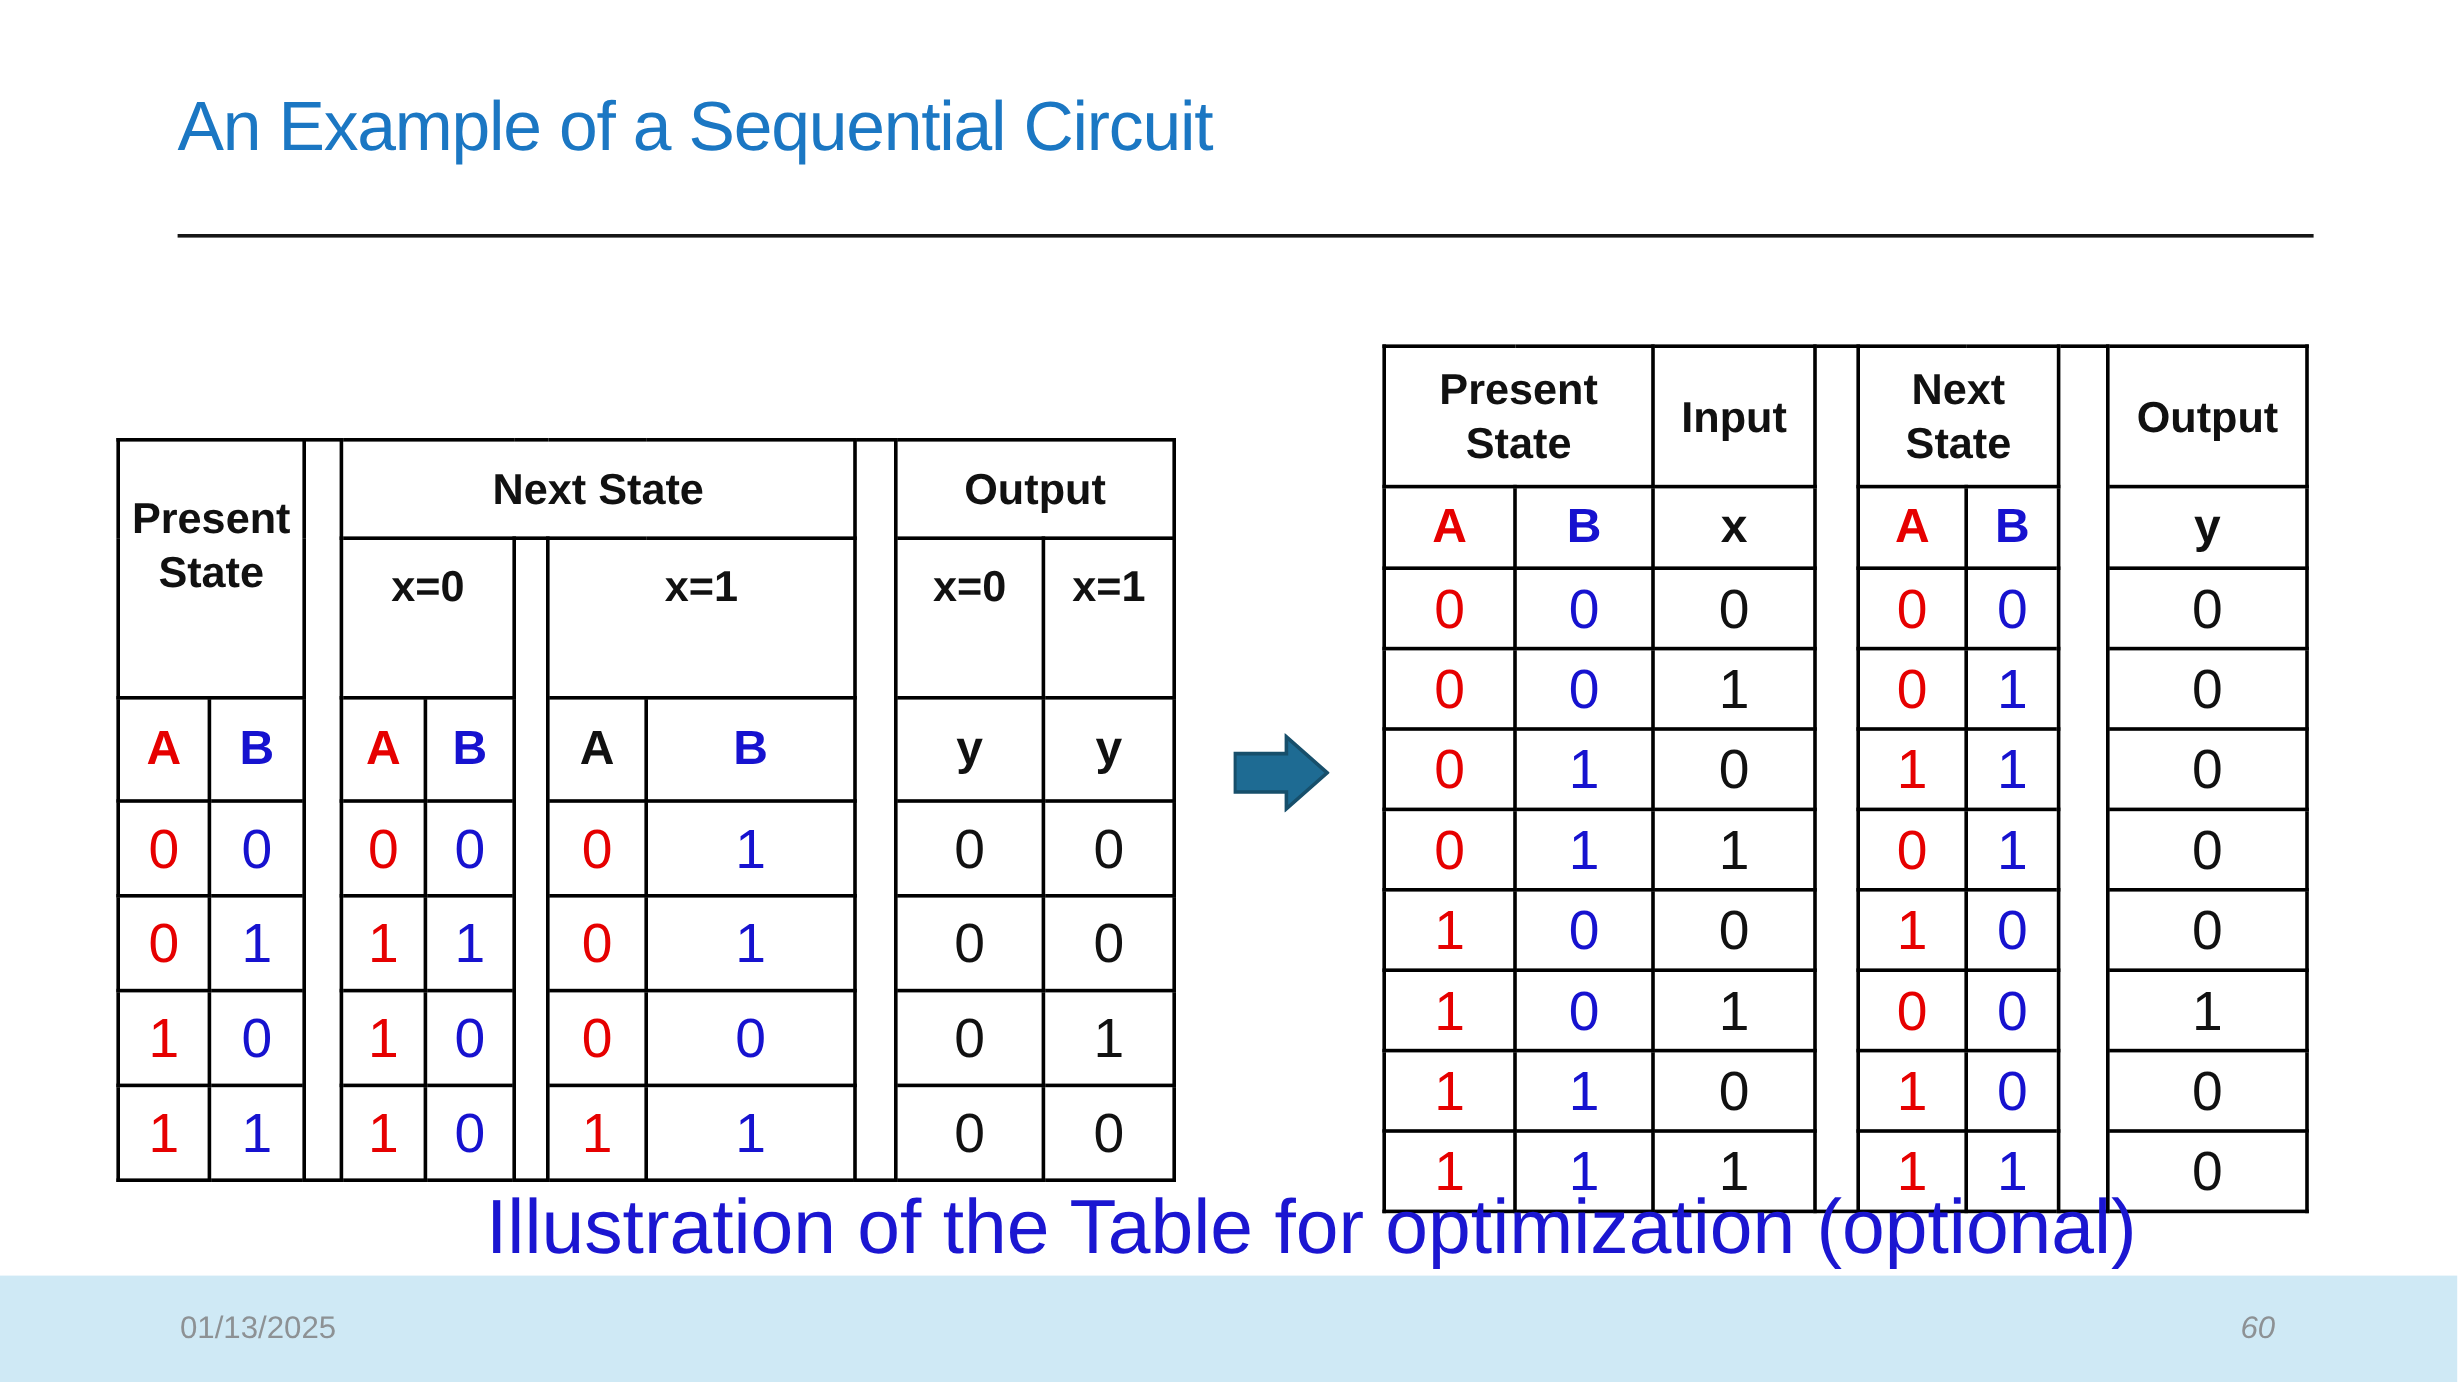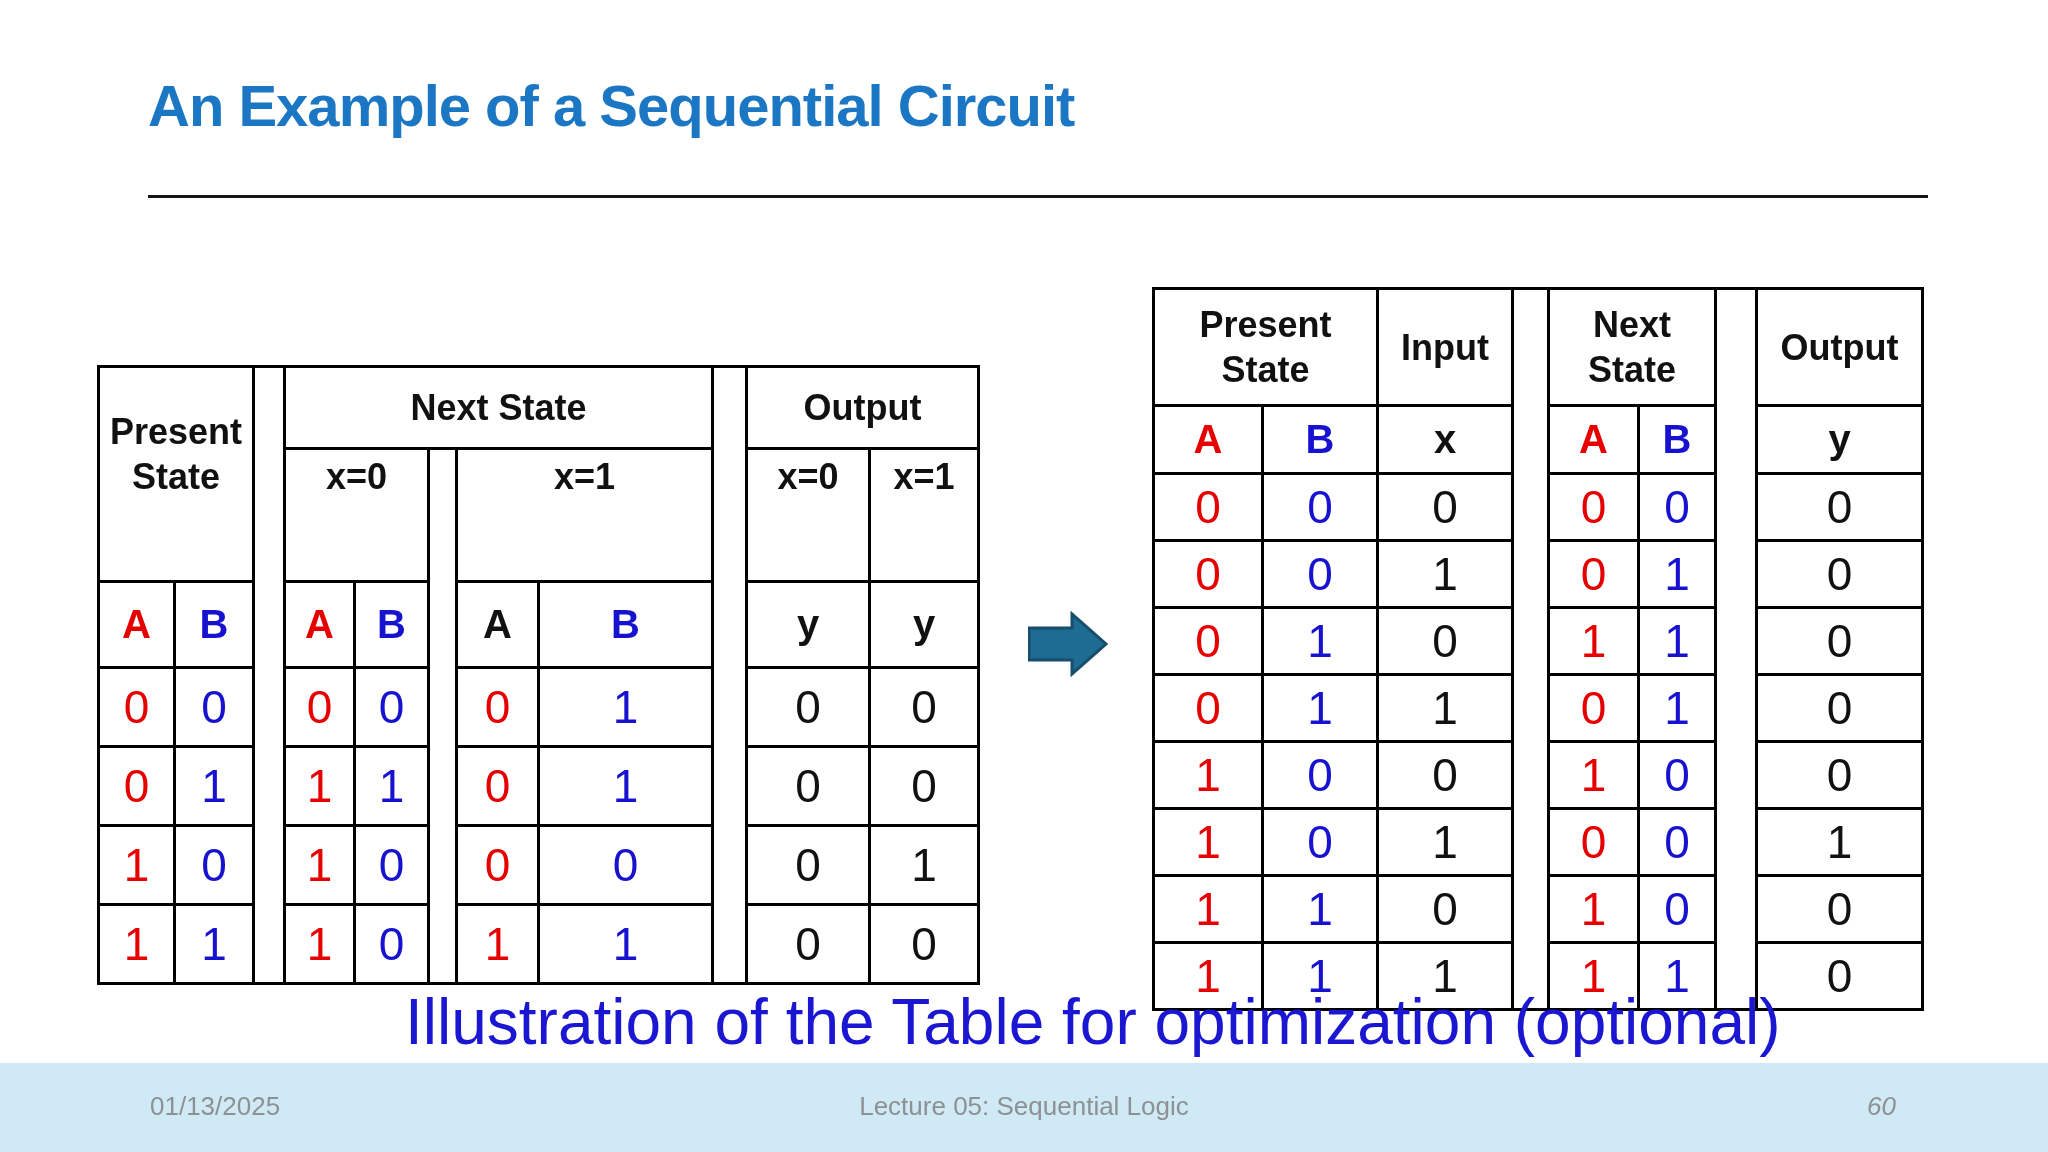--- a/index.html
+++ b/index.html
@@ -2,34 +2,34 @@
 <html><head>
 <meta charset="utf-8">
 <style>
   html,body{margin:0;padding:0;background:#ffffff;}
   .slide{
     position:relative;width:2048px;height:1152px;background:#ffffff;overflow:hidden;
     font-family:"Liberation Sans",sans-serif;
   }
   .title{
     position:absolute;left:148px;top:72px;margin:0;
-    font-size:58px;font-weight:700;color:#1b77c3;letter-spacing:-1px;white-space:nowrap;
+    font-size:58px;font-weight:400;color:#1b77c3;letter-spacing:-1px;white-space:nowrap;
   }
   .rule{position:absolute;left:148px;top:195px;width:1780px;height:3px;background:#161616;}
 
   table{border-collapse:collapse;table-layout:fixed;position:absolute;background:#ffffff;}
   td{border:3px solid #000;text-align:center;vertical-align:middle;padding:0;overflow:visible;}
   .hdr{font-weight:bold;font-size:36px;color:#111;line-height:1.25;}
   .sub{font-weight:bold;font-size:40px;}
   .cell{font-size:46px;font-weight:400;color:#111;}
   .r{color:#e60000;}
   .b{color:#1612cf;}
   .k{color:#111111;}
   .gap{background:#ffffff;}
-  .xh{vertical-align:top;padding-top:4px;}
+  .xh{vertical-align:top;padding-top:16px;}
   .pres{padding-bottom:40px;}
   .wrapnarrow{display:inline-block;max-width:92px;word-break:break-all;}
   .wrapnarrow2{display:inline-block;max-width:118px;word-break:break-all;}
 
   .ltab{left:97px;top:365px;width:880px;}
   .rtab{left:1152px;top:287px;width:769px;}
 
   .arrow{position:absolute;left:1028px;top:611px;}
 
   .caption{
@@ -231,17 +231,16 @@
         <td class="cell b">1</td>
         <td class="cell k">0</td>
       </tr>
     </tbody>
   </table>
 
   <div class="caption">Illustration of the Table for optimization (optional)</div>
 
   <div class="footer">
     <span class="fdate">01/13/2025</span>
-    <span class="flect">Lecture 05: Sequential Logic</span>
     <span class="fpage">60</span>
   </div>
 
 </div>
 
 </body></html>

